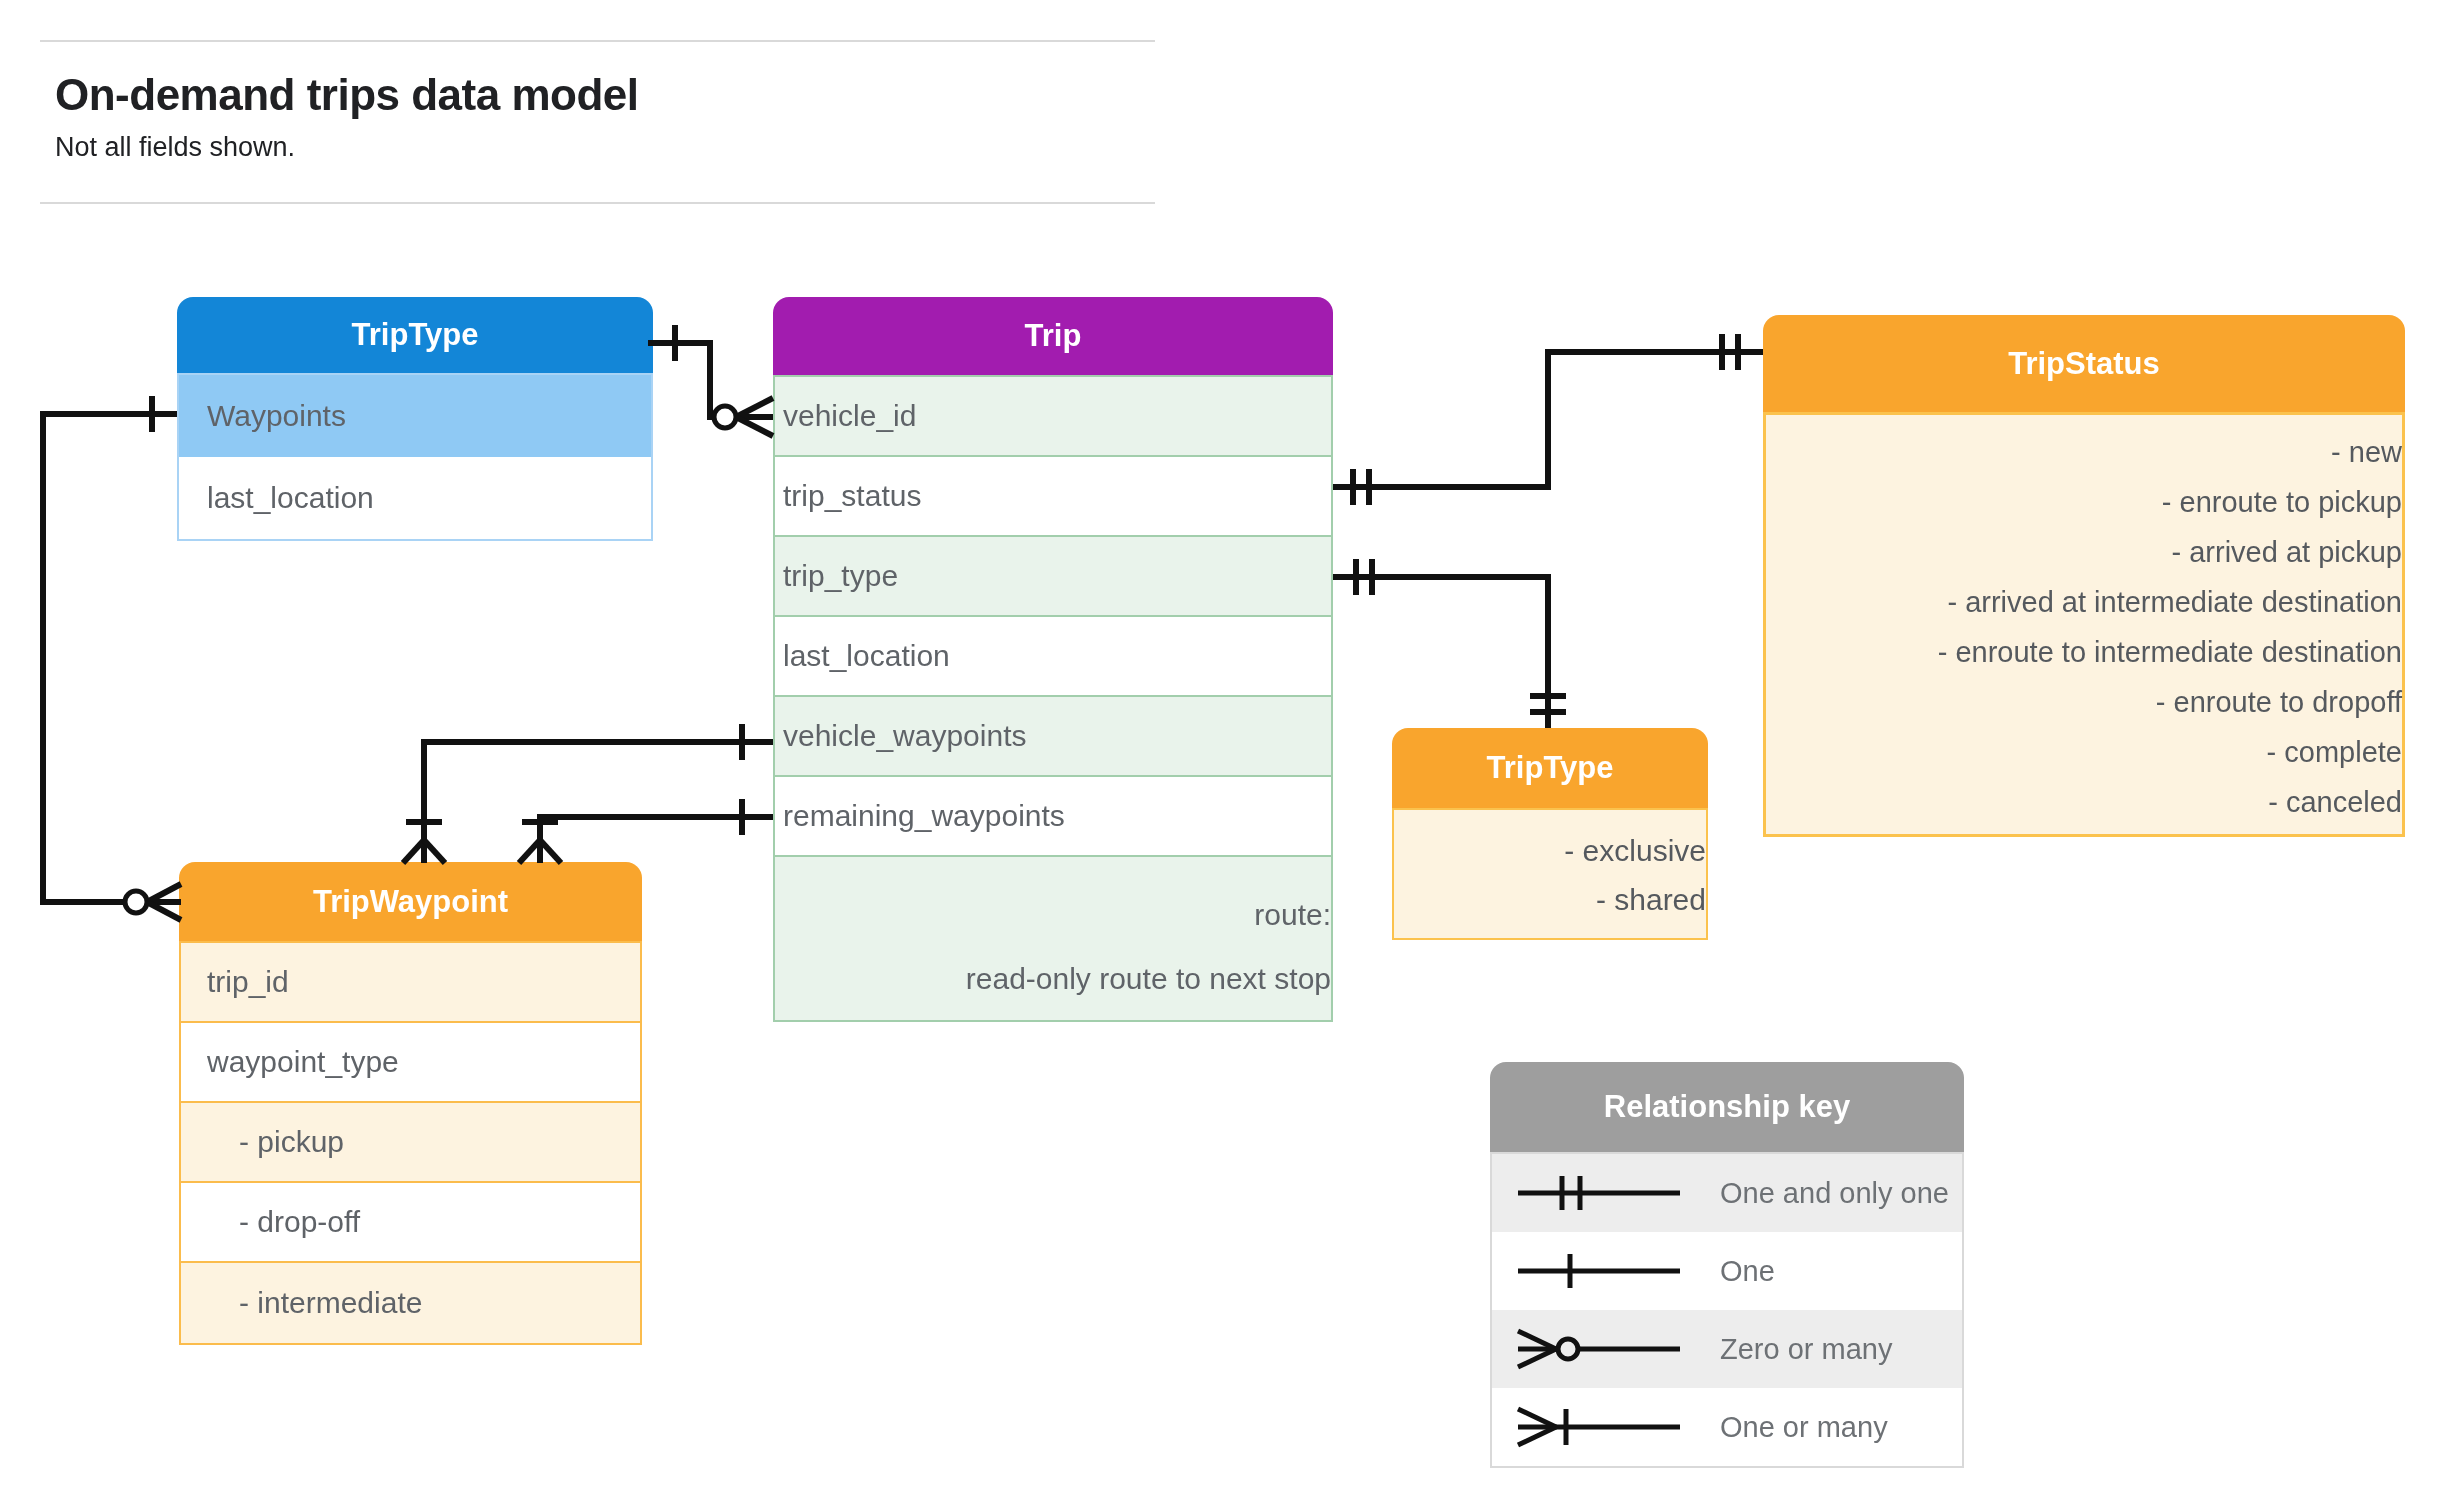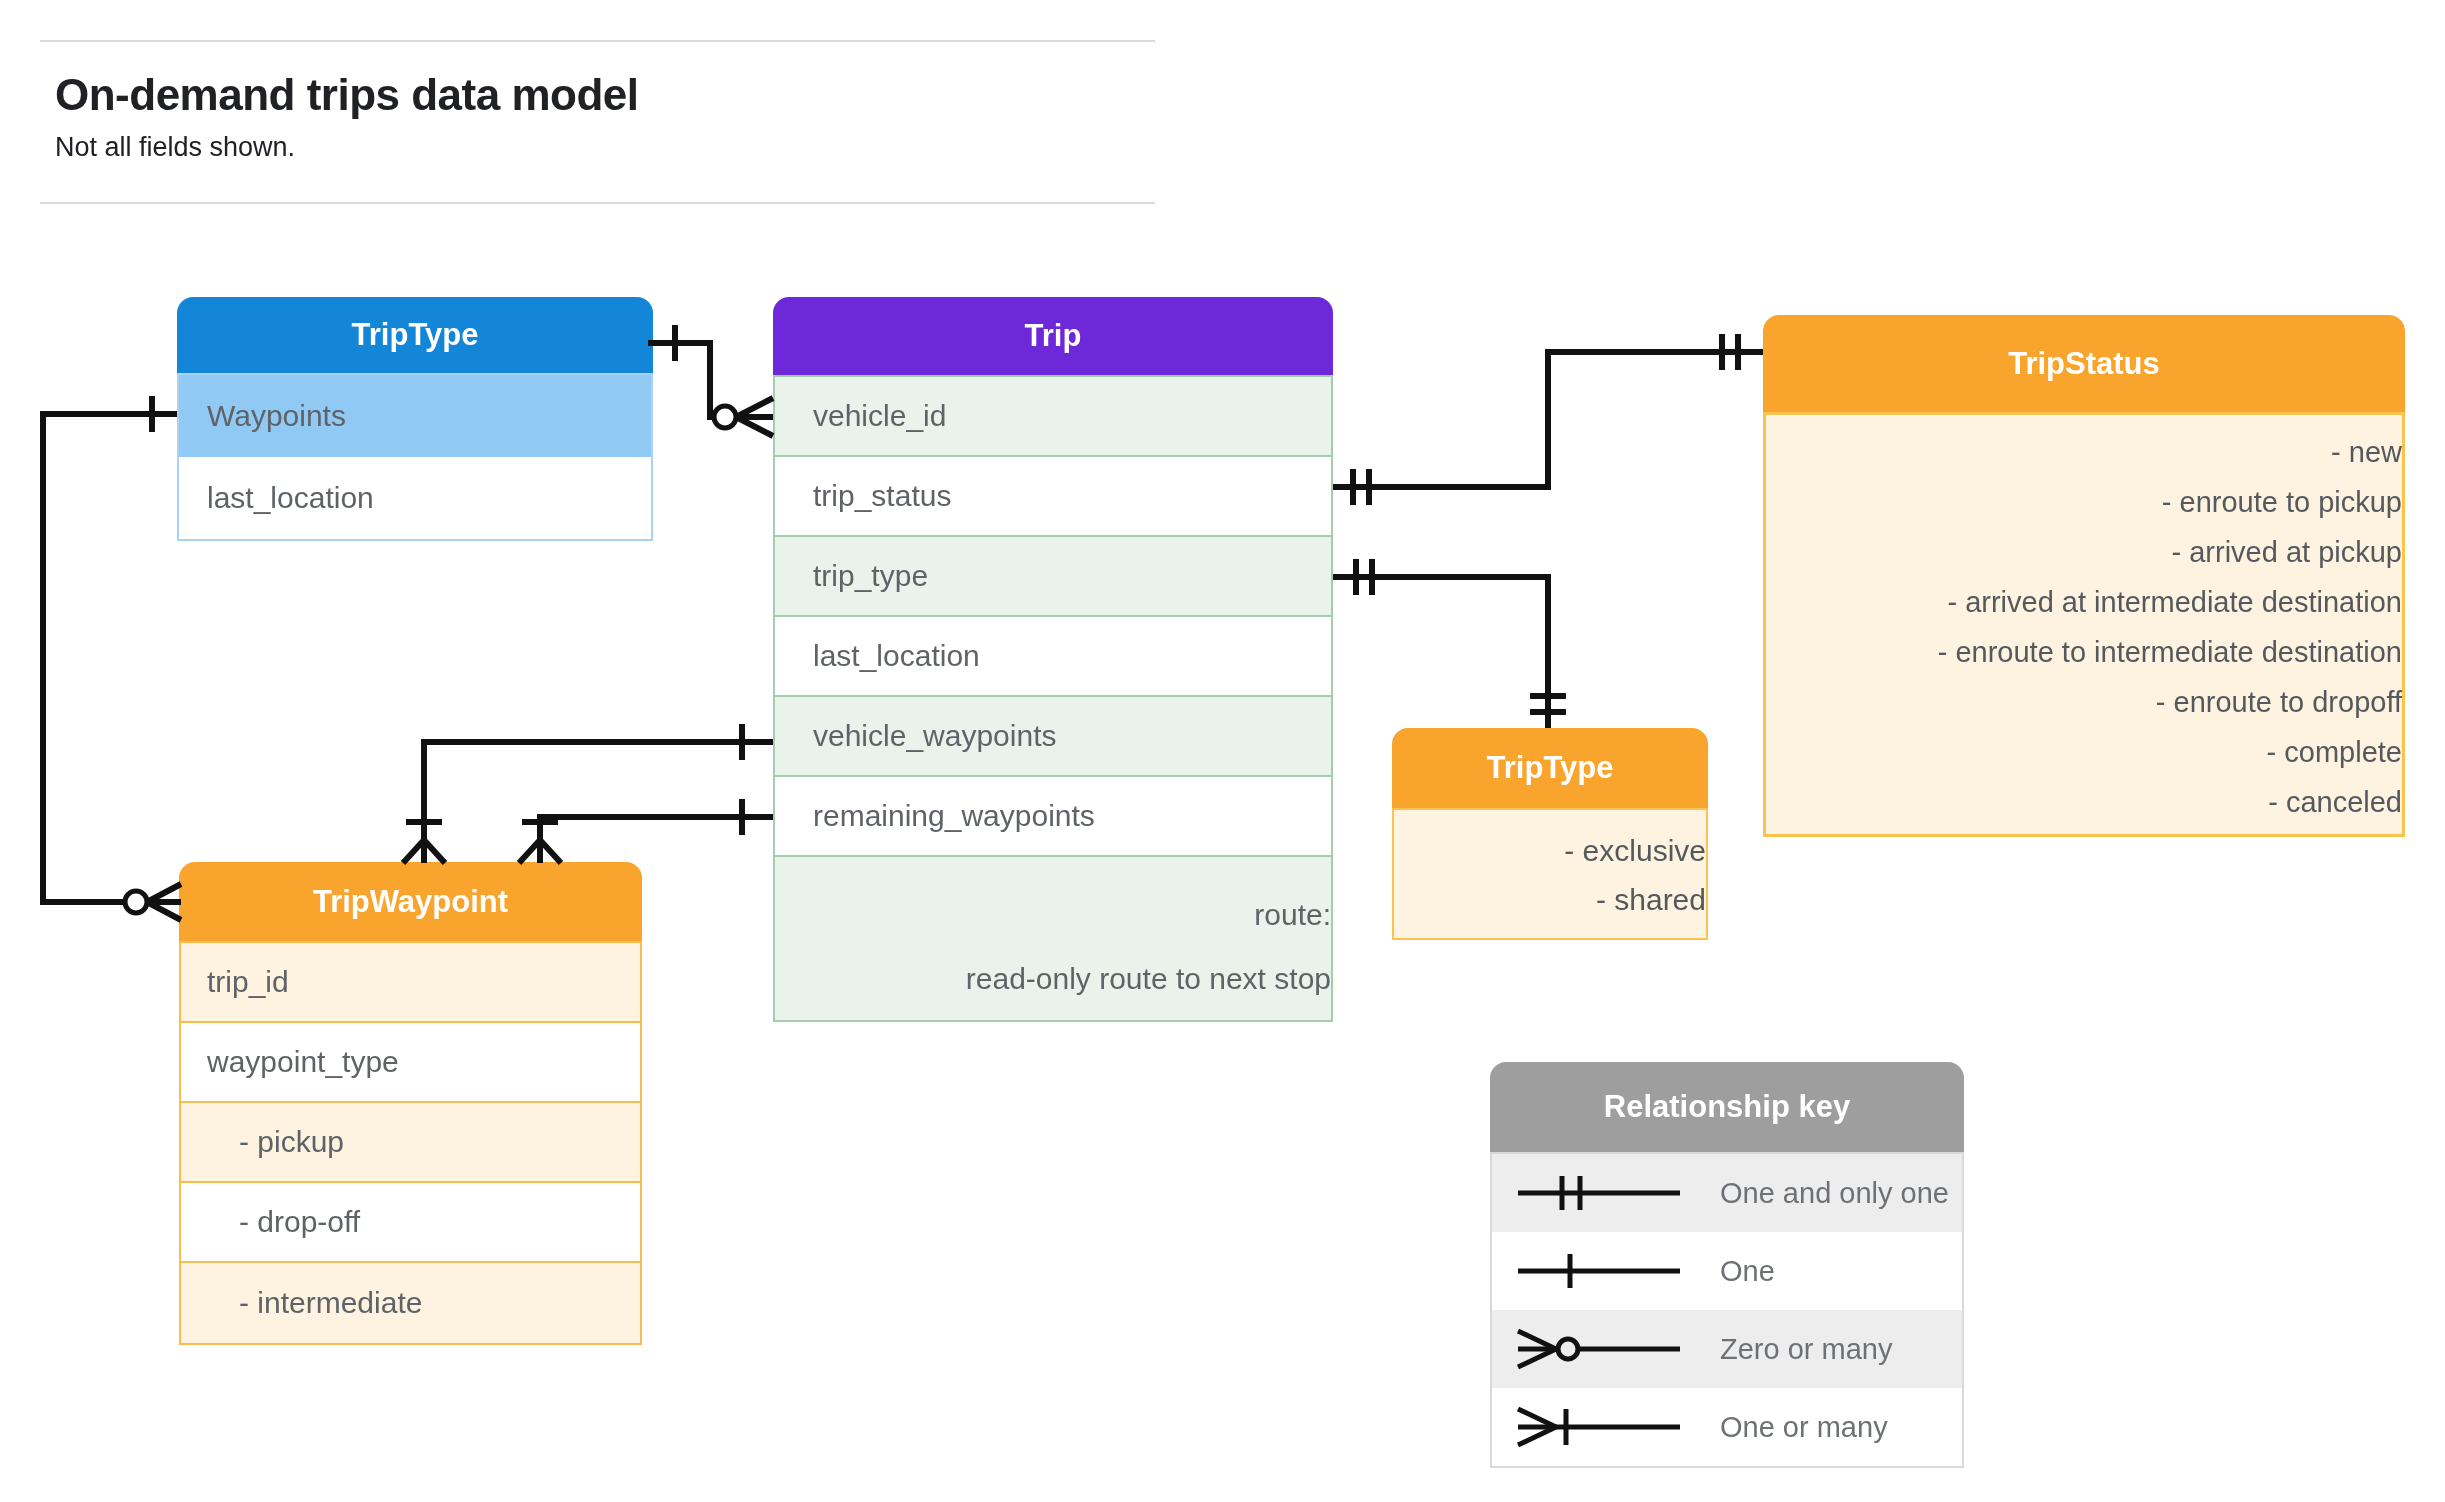--- a/index.html
+++ b/index.html
@@ -23,23 +23,23 @@
 
   
   #vehicle{left:177px;top:297px;width:476px;}
   #vehicle .hdr{height:76px;background:#1386D7;}
   #vehicle .body{border:2px solid #A9D3F5;}
   #vehicle .row{height:82px;padding-left:28px;}
   #vehicle .row.hl{background:#8FC9F4;}
 
   
   #trip{left:773px;top:297px;width:560px;}
-  #trip .hdr{height:78px;background:#6d28d9;}
+  #trip .hdr{height:78px;background:#a21caf;}
   #trip .body{border:2px solid #A2CEAC;}
-  #trip .row{height:80px;padding-left:38px;border-bottom:2px solid #A2CEAC;}
+  #trip .row{height:80px;padding-left:8px;border-bottom:2px solid #A2CEAC;}
   #trip .row:nth-child(odd){background:#E9F3EB;}
   #trip .row.route{height:163px;display:block;padding-top:26px;line-height:64px;border-bottom:none;}
 
   
   #waypoint{left:179px;top:862px;width:463px;}
   #waypoint .hdr{height:79px;background:#F9A52D;}
   #waypoint .body{border:2px solid #FBBC4C;}
   #waypoint .row{height:80px;padding-left:26px;border-bottom:2px solid #FBBC4C;}
   #waypoint .row:nth-child(odd){background:#FDF3E0;}
   #waypoint .row.indent{padding-left:58px;}

